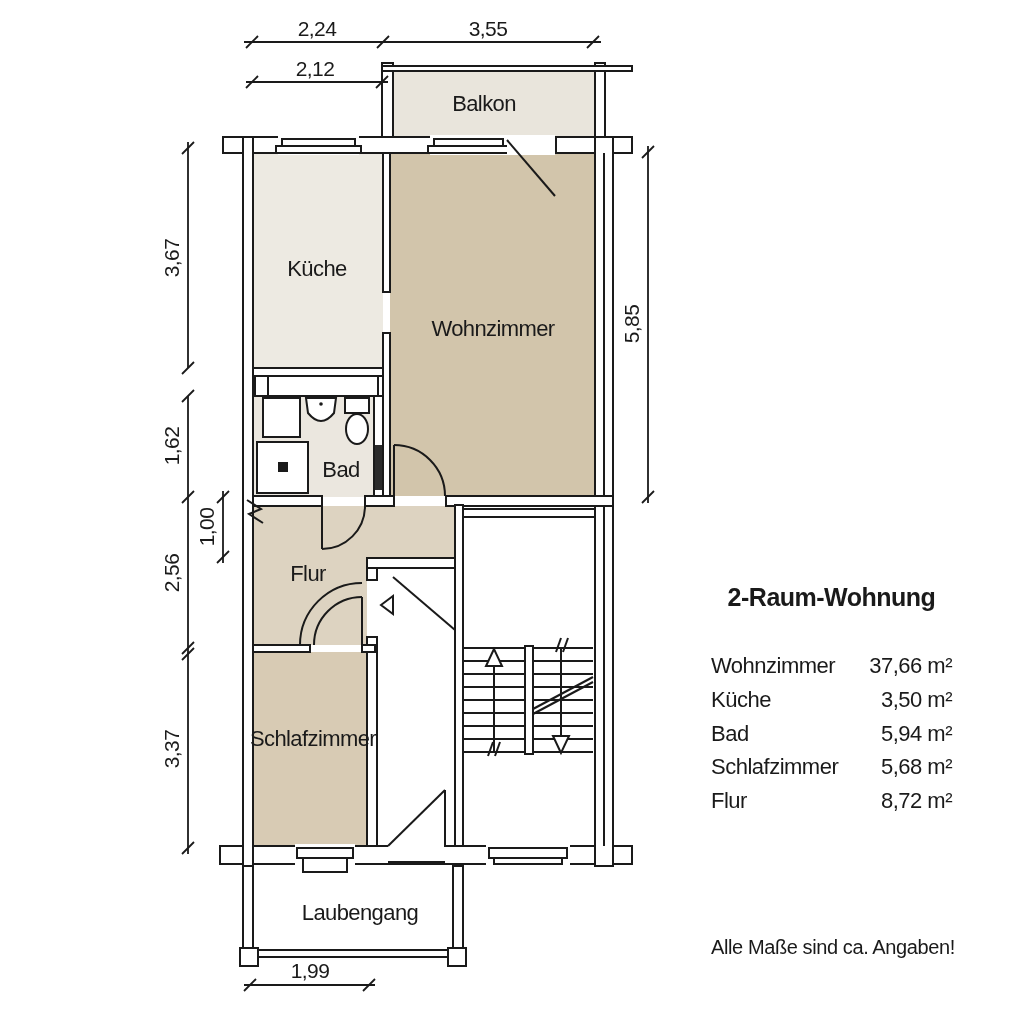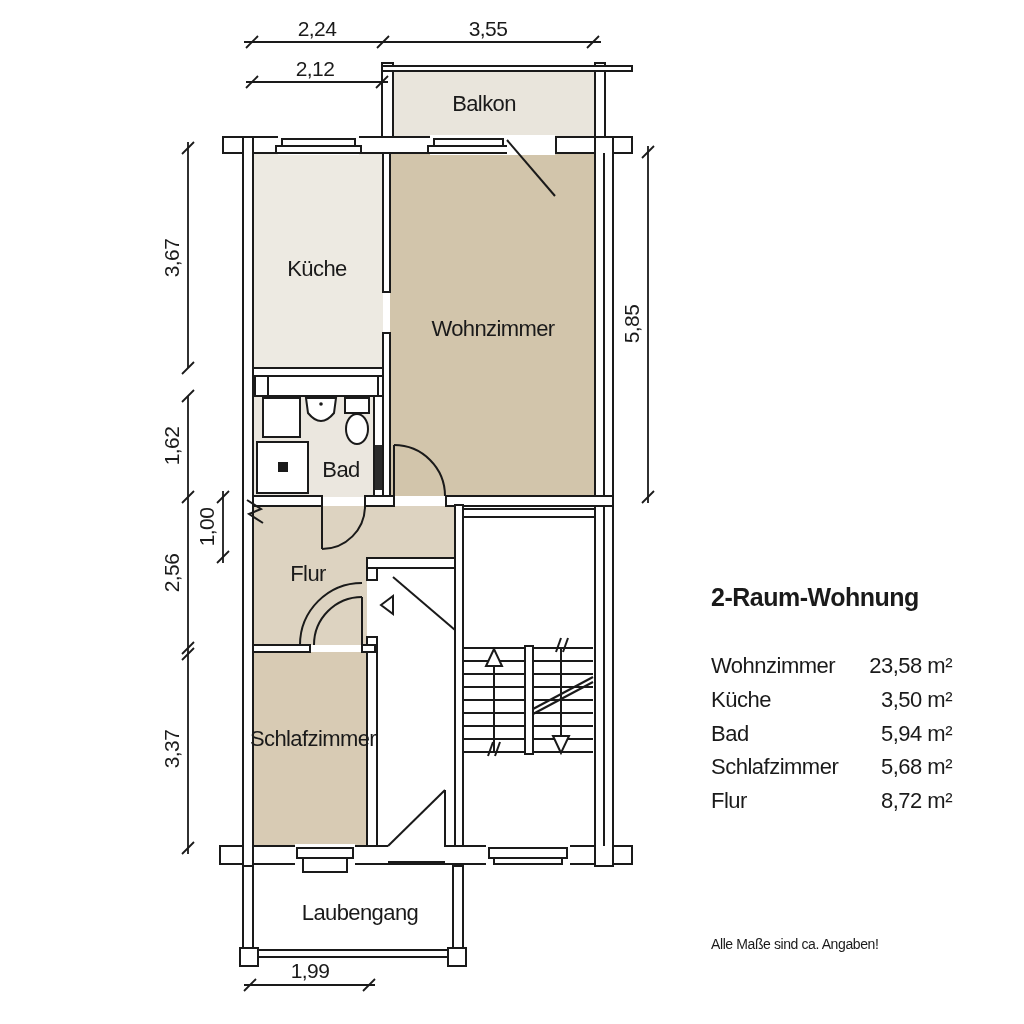--- a/index.html
+++ b/index.html
@@ -1,25 +1,25 @@
 <!DOCTYPE html>
 <html><head>
 <meta charset="utf-8">
 <style>
   html,body{margin:0;padding:0;background:#ffffff;}
   #stage{position:relative;width:1024px;height:1024px;background:#ffffff;overflow:hidden;
          font-family:"Liberation Sans",sans-serif;color:#1a1a1a;}
   svg text{font-family:"Liberation Sans",sans-serif;fill:#1a1a1a;letter-spacing:-0.6px;}
   text.room{font-size:22px;text-anchor:middle;}
   text.dim{font-size:21px;text-anchor:middle;}
-  .legend{position:absolute;left:711px;top:583px;width:241px;}
+  .legend{position:absolute;left:711px;top:583px;width:241px;text-align:center;}
   .legend-title{font-size:25px;font-weight:bold;letter-spacing:-0.5px;}
   .legend-rows{margin-top:37px;}
   .legend-row{display:flex;justify-content:space-between;font-size:22px;line-height:33.8px;letter-spacing:-0.5px;}
-  .legend-note{position:absolute;left:711px;top:936px;font-size:14px;letter-spacing:-0.4px;}
+  .legend-note{position:absolute;left:711px;top:936px;font-size:20px;letter-spacing:-0.4px;}
 </style>
 </head>
 <body>
 
 <div id="stage">
 
 <svg width="1024" height="1024" viewBox="0 0 1024 1024">
 
   <g>
     <rect x="393" y="71" width="202" height="66" fill="#e9e5dc"></rect>
@@ -227,21 +227,21 @@
     <text class="dim" x="310" y="978">1,99</text>
   </g>
 </svg>
 
   
   <div class="legend">
     <div class="legend-title">2-Raum-Wohnung</div>
     <div class="legend-rows">
       <div class="legend-row">
         <span>Wohnzimmer</span>
-        <span>23,58 m²</span>
+        <span>37,66 m²</span>
       </div>
       <div class="legend-row">
         <span>Küche</span>
         <span>3,50 m²</span>
       </div>
       <div class="legend-row">
         <span>Bad</span>
         <span>5,94 m²</span>
       </div>
       <div class="legend-row">

